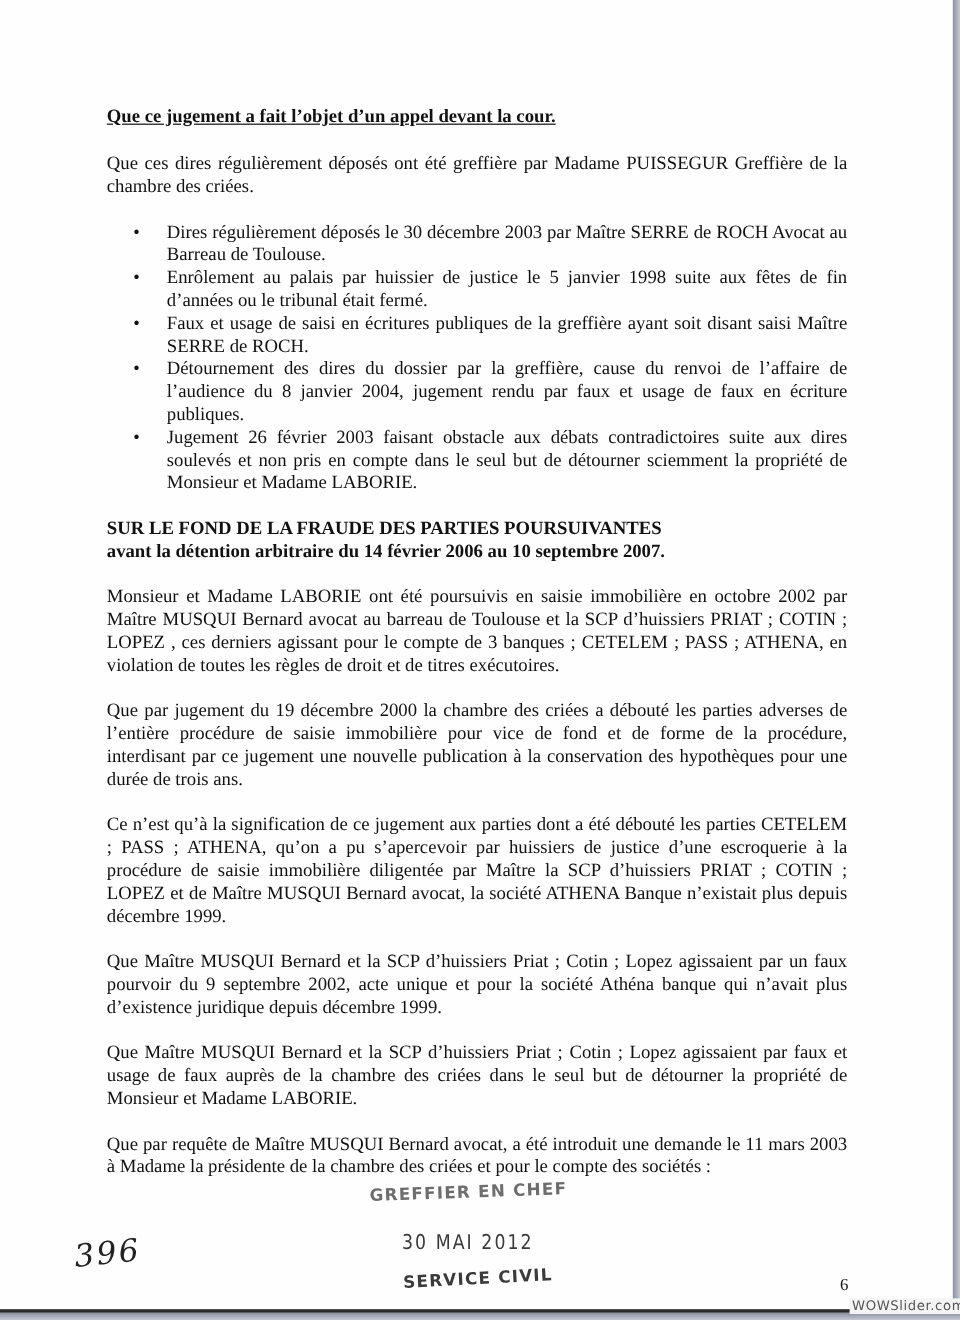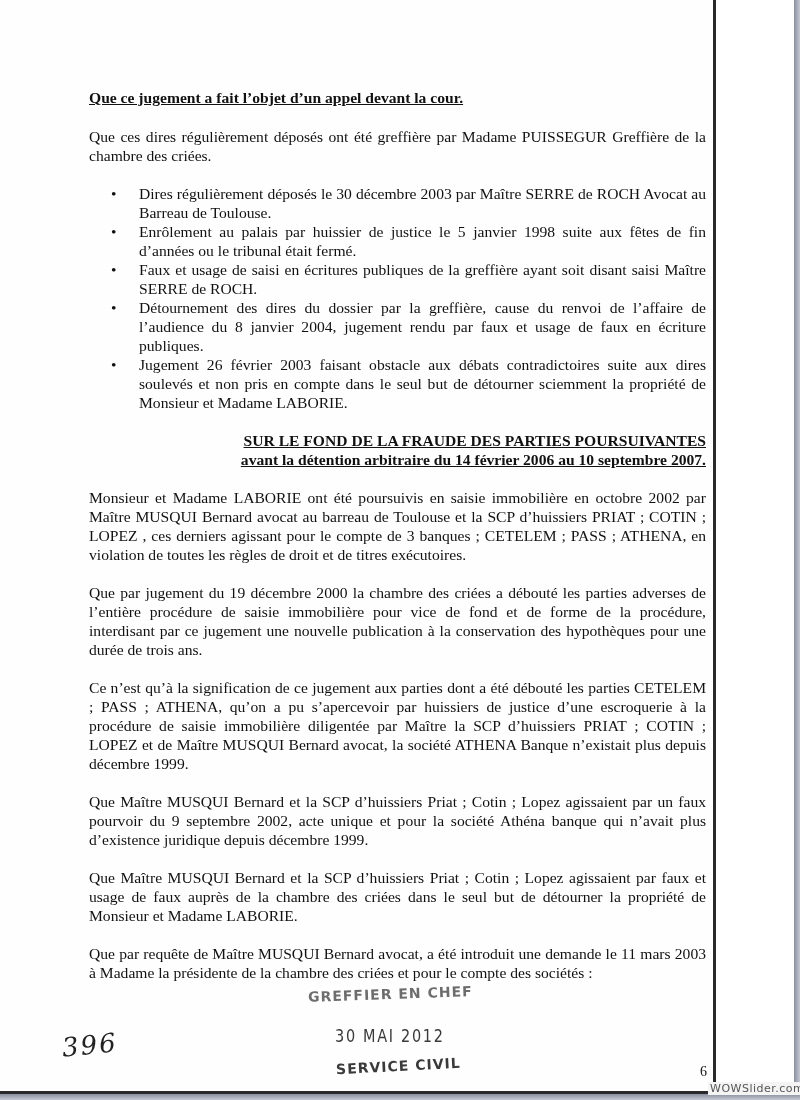--- a/index.html
+++ b/index.html
@@ -3,39 +3,39 @@
 <meta charset="utf-8">
 <style>
   html, body { margin: 0; padding: 0; }
   body {
     width: 800px; height: 1100px; overflow: hidden; position: relative;
     background: #ffffff;
     font-family: "Liberation Serif", "DejaVu Serif", serif;
     color: #111;
   }
   .page {
-    position: absolute; left: 0; top: 0; width: 716px; height: 1094px;
+    position: absolute; left: 0; top: 0; width: 800px; height: 1094px;
     background: #fefefe;
     border-right: 3px solid #2a2a2a;
     border-bottom: 3px solid #2a2a2a;
     box-sizing: border-box;
   }
   .shadow-r { position: absolute; left: 794px; top: 0; width: 6px; height: 1100px; background: linear-gradient(to right, #8a8f9e, #c5c9d4); }
   .shadow-b { position: absolute; left: 0; top: 1094px; width: 800px; height: 6px; background: linear-gradient(to bottom, #8a8f9e, #c5c9d4); }
   .content {
     position: absolute; left: 89px; top: 88px; width: 617px;
     font-size: 15.6px; line-height: 19px; text-align: justify;
   }
   .heading { font-weight: bold; text-decoration: underline; margin: 0 0 20px 0; }
   p { margin: 0 0 19px 0; }
   ul { margin: 0 0 19px 0; padding-left: 50px; list-style: none; }
   li { position: relative; margin: 0; }
   li .bullet { position: absolute; left: -28px; top: 0; }
   .section-title {
-    text-align: right; font-weight: bold; text-decoration: underline;
+    text-align: left; font-weight: bold; 
     margin: 0 0 19px 0; line-height: 19px;
   }
   .stamp {
     position: absolute; font-family: "DejaVu Sans", sans-serif; color: #3a3a3a;
     font-weight: bold; letter-spacing: 1px;
   }
   .stamp-greffier { left: 308px; top: 986px; font-size: 14px; color: rgba(60,60,60,0.75); transform: rotate(-2deg); }
   .stamp-date { left: 335px; top: 1026px; font-size: 17px; font-weight: normal; transform: scaleX(0.85); transform-origin: left; letter-spacing: 2px; }
   .stamp-service { left: 336px; top: 1058px; font-size: 14px; transform: rotate(-3deg); }
   .handwritten {

